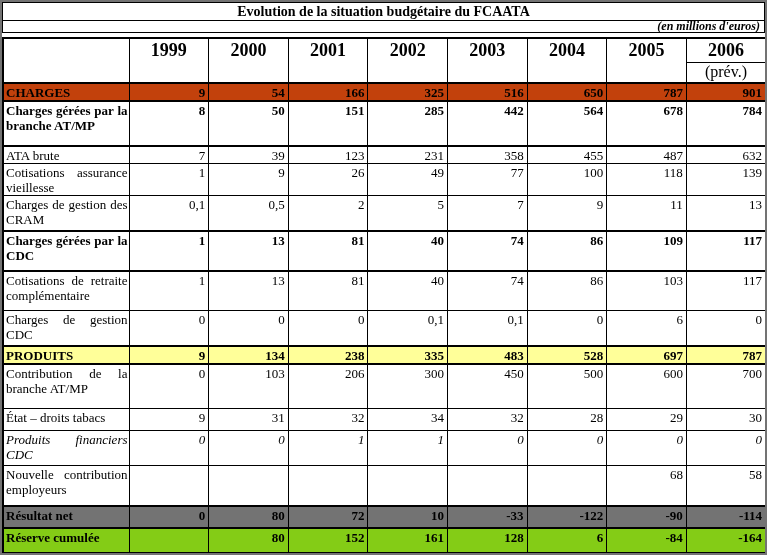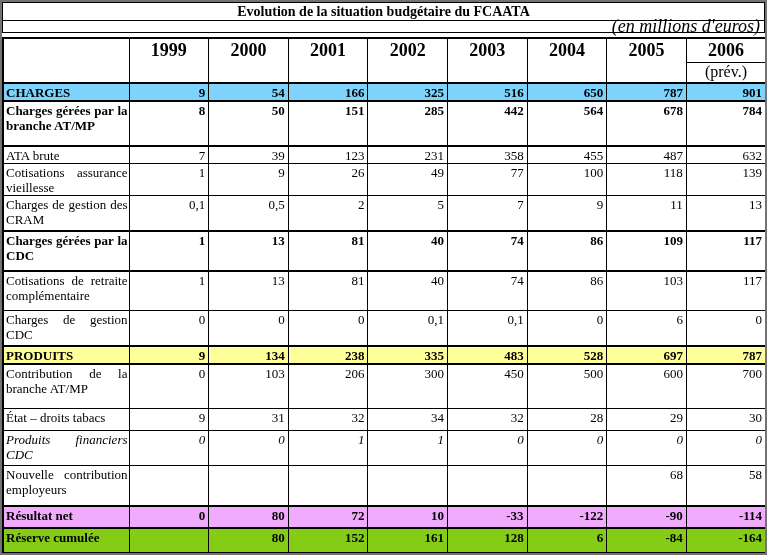--- a/index.html
+++ b/index.html
@@ -21,22 +21,23 @@
     font-weight: bold;
     font-size: 14px;
   }
   .subtitle-box {
     border: 1px solid #000;
     border-top: none;
     height: 12px;
     line-height: 10px;
     text-align: right;
     font-style: italic;
-    font-size: 18px;
+    font-size: 12px;
     padding-right: 4px;
+    font-weight: bold;
   }
   table.budget {
     border-collapse: collapse;
     table-layout: fixed;
     width: 765px;
     margin-top: 4px;
     border: 2px solid #000;
   }
   col.c-label { width: 126px; }
   table.budget th, table.budget td {
@@ -107,21 +108,21 @@
           <th rowspan="2">2003</th>
           <th rowspan="2">2004</th>
           <th rowspan="2">2005</th>
           <th>2006</th>
         </tr>
         <tr style="height: 14px;">
           <th class="prev">(prév.)</th>
         </tr>
       </thead>
     <tbody>
-        <tr class="section" style="height: 18px; background: #7dd3fc;">
+        <tr class="section" style="height: 18px; background: #c2410c;">
           <td class="label">CHARGES</td>
           <td class="num">9</td>
           <td class="num">54</td>
           <td class="num">166</td>
           <td class="num">325</td>
           <td class="num">516</td>
           <td class="num">650</td>
           <td class="num">787</td>
           <td class="num">901</td>
         </tr>
@@ -250,21 +251,21 @@
           <td class="label">Nouvelle contribution employeurs</td>
           <td class="num"></td>
           <td class="num"></td>
           <td class="num"></td>
           <td class="num"></td>
           <td class="num"></td>
           <td class="num"></td>
           <td class="num">68</td>
           <td class="num">58</td>
         </tr>
-        <tr class="section" style="height: 22px; background: #f0abfc;">
+        <tr class="section" style="height: 22px; background: #737373;">
           <td class="label">Résultat net</td>
           <td class="num">0</td>
           <td class="num">80</td>
           <td class="num">72</td>
           <td class="num">10</td>
           <td class="num">-33</td>
           <td class="num">-122</td>
           <td class="num">-90</td>
           <td class="num">-114</td>
         </tr>

